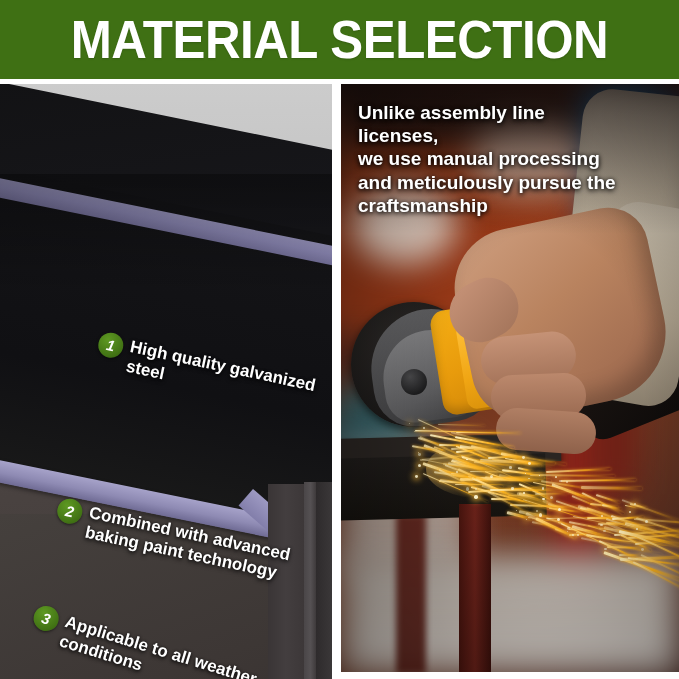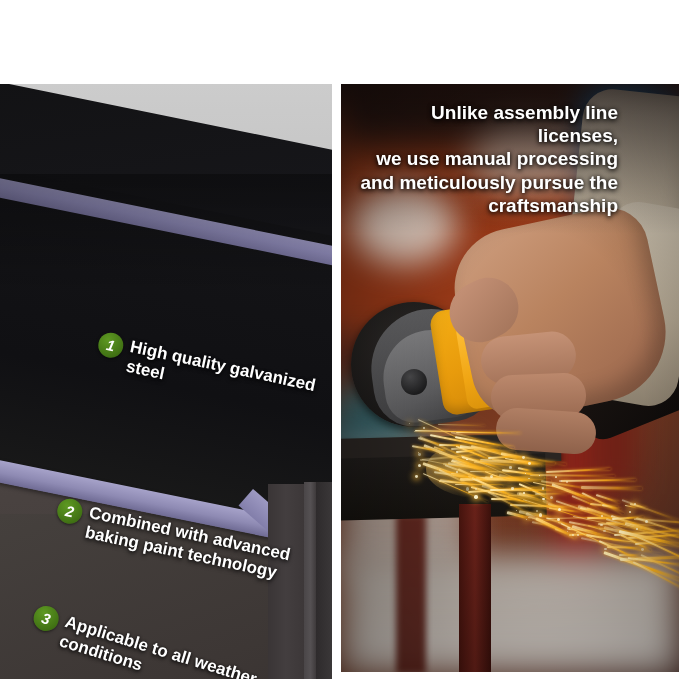--- a/index.html
+++ b/index.html
@@ -13,21 +13,21 @@
     position:absolute;left:0;top:0;width:679px;height:79px;
     display:flex;align-items:center;justify-content:center;
     color:#ffffff;font-weight:bold;font-size:53px;line-height:1;
     letter-spacing:-0.5px;white-space:nowrap;
     transform:scaleX(0.93);transform-origin:center center;
     text-shadow:0 1px 2px rgba(0,0,0,0.18);
   }
 
   
   .panel-left{position:absolute;left:0;top:84px;width:332px;height:595px;overflow:hidden;background:#2b2828;}
-  .panel-right{position:absolute;left:341px;top:84px;width:338px;height:588px;overflow:hidden;background:#241812;text-align:right;}
+  .panel-right{position:absolute;left:341px;top:84px;width:338px;height:588px;overflow:hidden;background:#241812;}
 
   
   .cab-bg{position:absolute;inset:0;background:#c7c7c7;}
   
   .cab-wall{position:absolute;left:0;top:0;width:332px;height:230px;background:linear-gradient(180deg,#cccccc 0%,#c2c2c2 60%,#bcbcbc 100%);}
   
   .cab-inner{
     position:absolute;left:-40px;top:-10px;width:430px;height:340px;
     background:linear-gradient(160deg,#121214 0%,#17171b 45%,#1c1c20 100%);
     transform:rotate(11.5deg);transform-origin:0 0;
@@ -228,20 +228,23 @@
     background:radial-gradient(ellipse at 60% 50%,rgba(0,0,0,0) 35%,rgba(0,0,0,.42) 100%);
     pointer-events:none;}
   .photo-topdark{position:absolute;left:0;top:0;width:338px;height:150px;
     background:linear-gradient(180deg,rgba(20,10,8,.62),rgba(20,10,8,0));pointer-events:none;}
 </style>
 </head>
 <body>
 
 <div class="page">
 
+  <div class="banner">
+    <div class="banner-title">MATERIAL SELECTION</div>
+  </div>
 
   <div class="panel-left">
     <div class="cab-bg"></div>
     <div class="cab-wall"></div>
     <div class="cab-inner"></div>
     <div class="cab-inner2"></div>
     <div class="cab-rim-top"></div>
     <div class="cab-front"></div>
     <div class="cab-front-fill"></div>
     <div class="cab-rim-front"></div>

